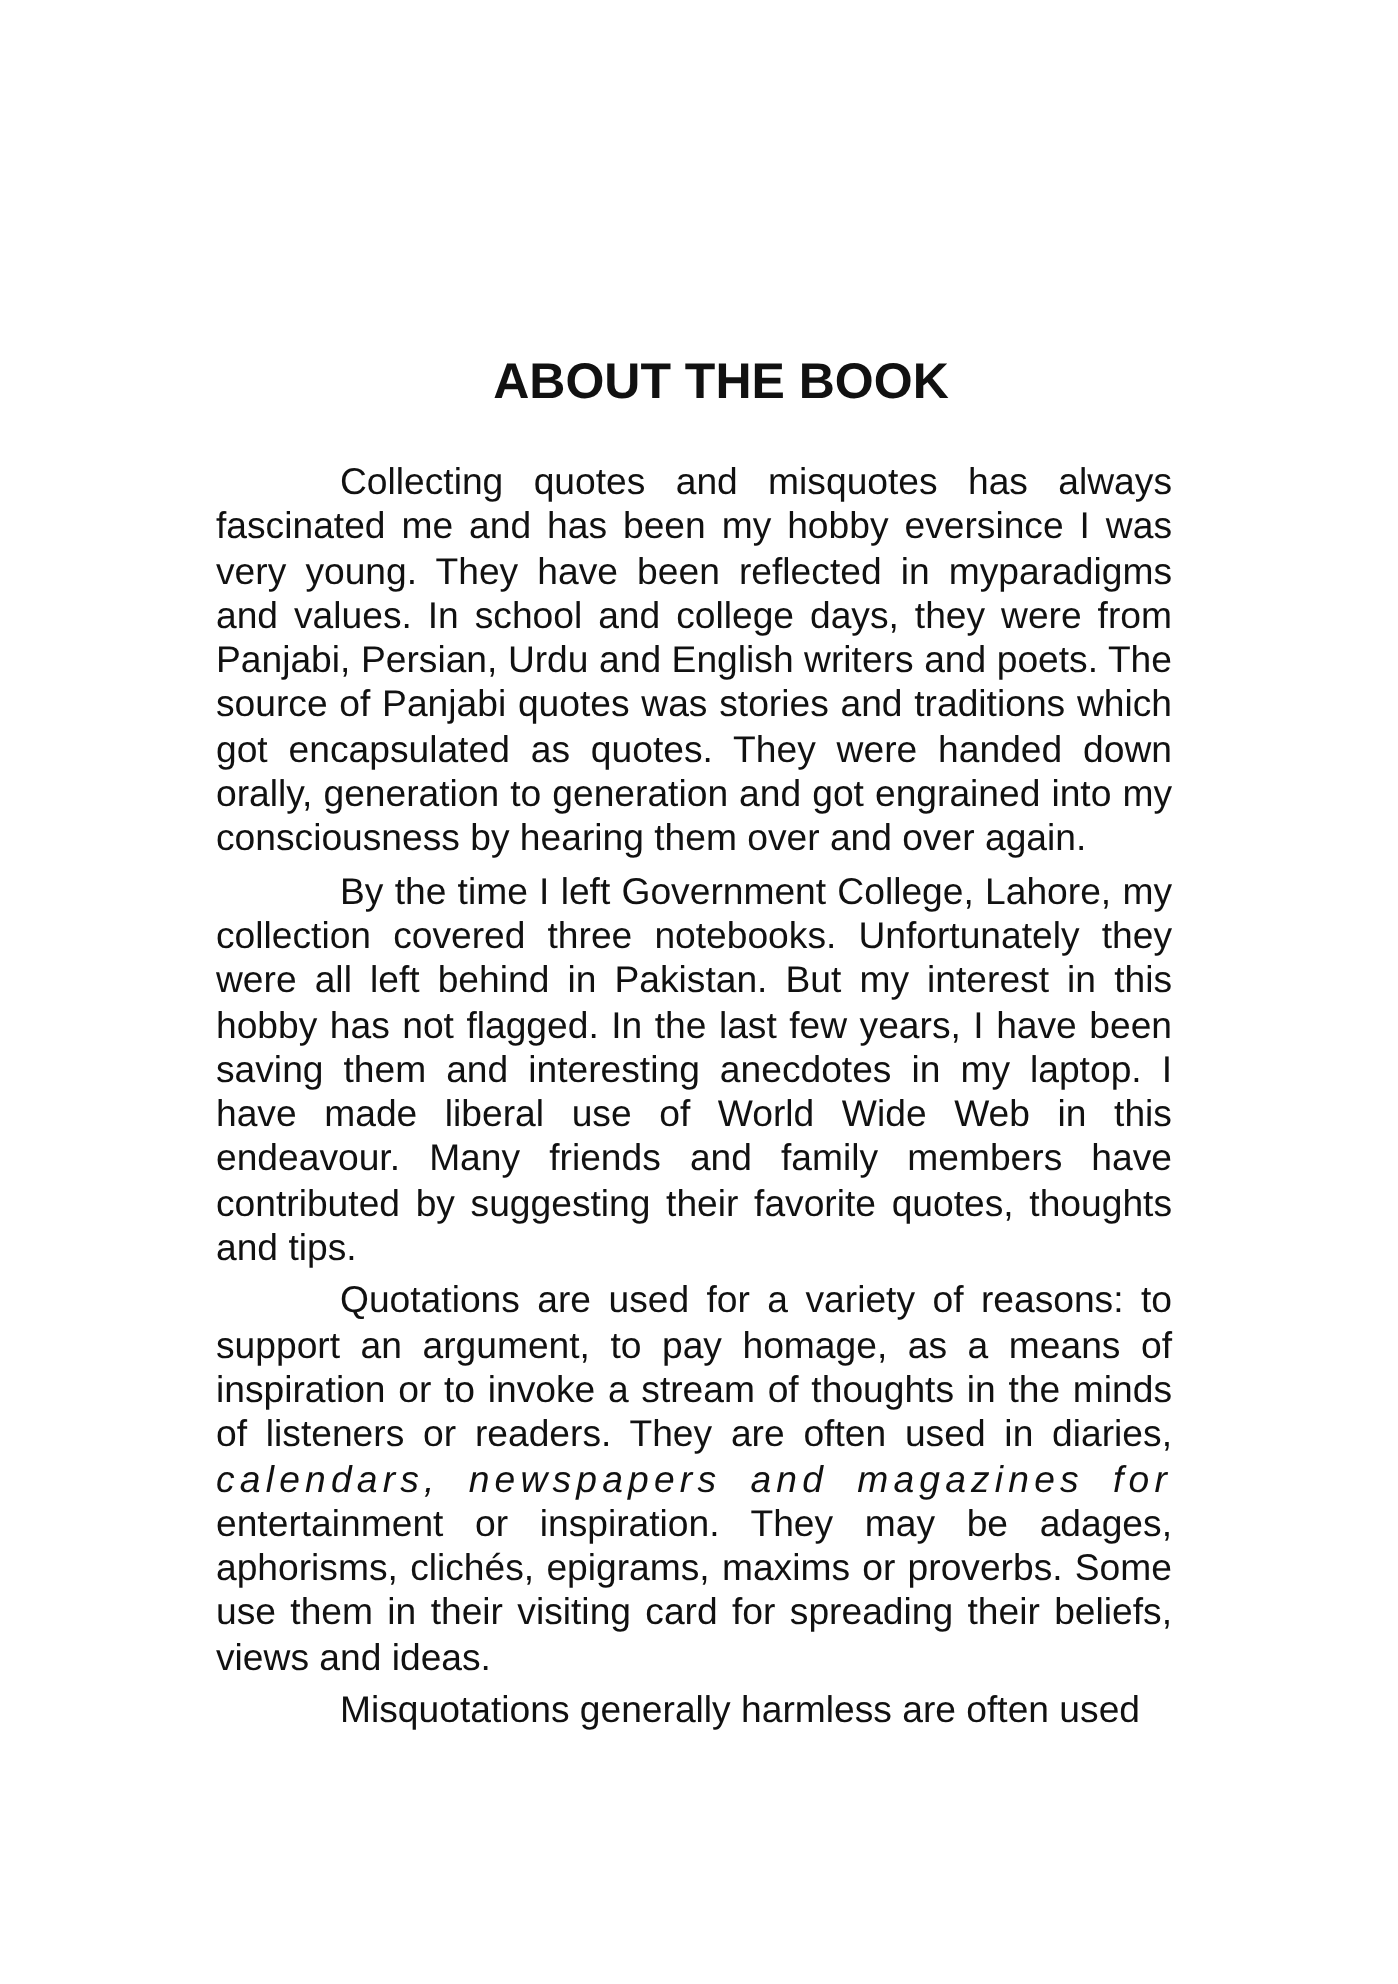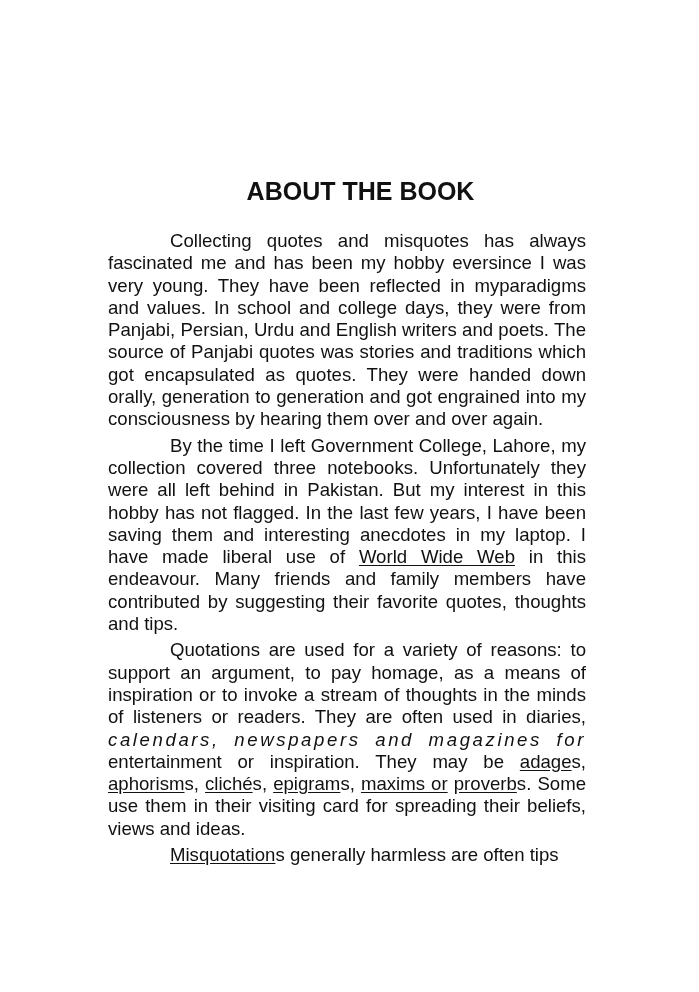--- a/index.html
+++ b/index.html
@@ -13,31 +13,31 @@
     font-family: "Liberation Sans", sans-serif;
     font-weight: bold; font-size: 25px; color: #111111; letter-spacing: 0px;
     margin: 11px;
   }
   .body-text {
     position: absolute; left: 108px; top: 230px; width: 482px;
     font-family: "Liberation Sans", sans-serif;
     font-size: 18.6px; line-height: 22.3px; color: #111111;
   }
   .para { margin: 0 4px 4px 0; text-align: justify; text-indent: 62px; }
-  .u { text-decoration: underline; text-underline-offset: 2px; }
+  .u { text-underline-offset: 2px; }
   .wide { letter-spacing: 2.6px; font-style: italic; }
 </style>
 </head>
 <body>
 
 <div class="page">
   <h1 class="title">ABOUT THE BOOK</h1>
 
   <div class="body-text">
     <p class="para"><span>Collecting quotes and misquotes has always fascinated me and has been my hobby eversince I was very young. They have been reflected in myparadigms and values. In school  and college days, they were from Panjabi, Persian, Urdu and English writers  and poets. The source of Panjabi quotes was stories and traditions which got encapsulated as quotes. They were handed down orally, generation to generation and got engrained into my consciousness by hearing them over and over again.</span></p>
 
     <p class="para"><span>By the time I left Government College, Lahore, my collection covered three notebooks. Unfortunately they were all left behind in Pakistan. But my interest in this hobby has not flagged. In the last few years, I have been saving them and interesting anecdotes in my laptop. I have made liberal use of  </span><span class="u">World Wide Web</span><span> in this endeavour. Many friends and family members have contributed by suggesting their favorite quotes, thoughts and tips.</span></p>
 
     <p class="para"><span>Quotations are used for a variety of reasons: to support an argument, to pay homage, as a means of inspiration or to invoke a stream of thoughts in the minds of listeners or readers. They  are often used in diaries, </span><span class="wide">calendars, newspapers and magazines for</span><span> entertainment or inspiration. They may be </span><span class="u">adage</span><span>s, </span><span class="u">aphorism</span><span>s, </span><span class="u">cliché</span><span>s, </span><span class="u">epigram</span><span>s, </span><span class="u">maxims or</span><span> </span><span class="u">proverb</span><span>s. Some use them  in their visiting card for  spreading their beliefs, views and ideas.</span></p>
 
-    <p class="para"><span class="u">Misquotation</span><span>s generally harmless are often tips</span></p>
+    <p class="para"><span class="u">Misquotation</span><span>s generally harmless are often used</span></p>
   </div>
 </div>
 
 </body></html>

